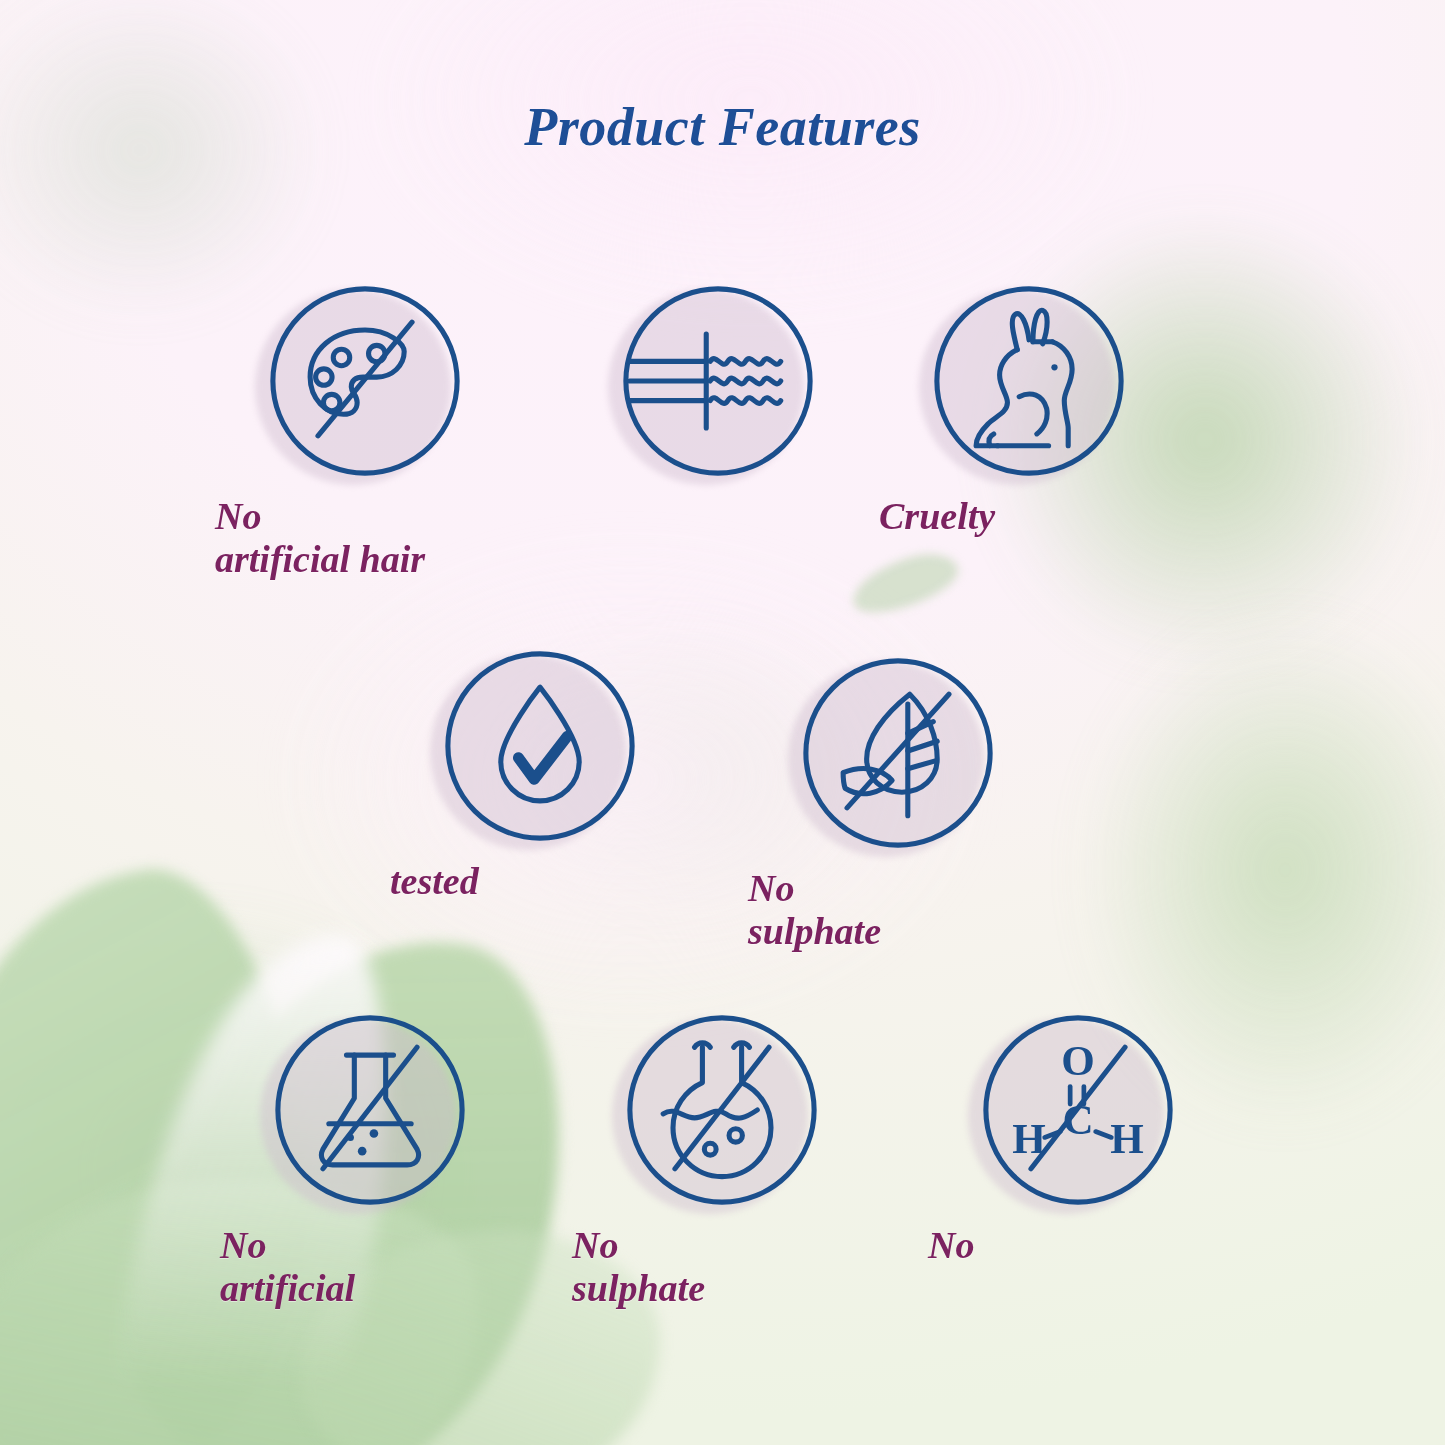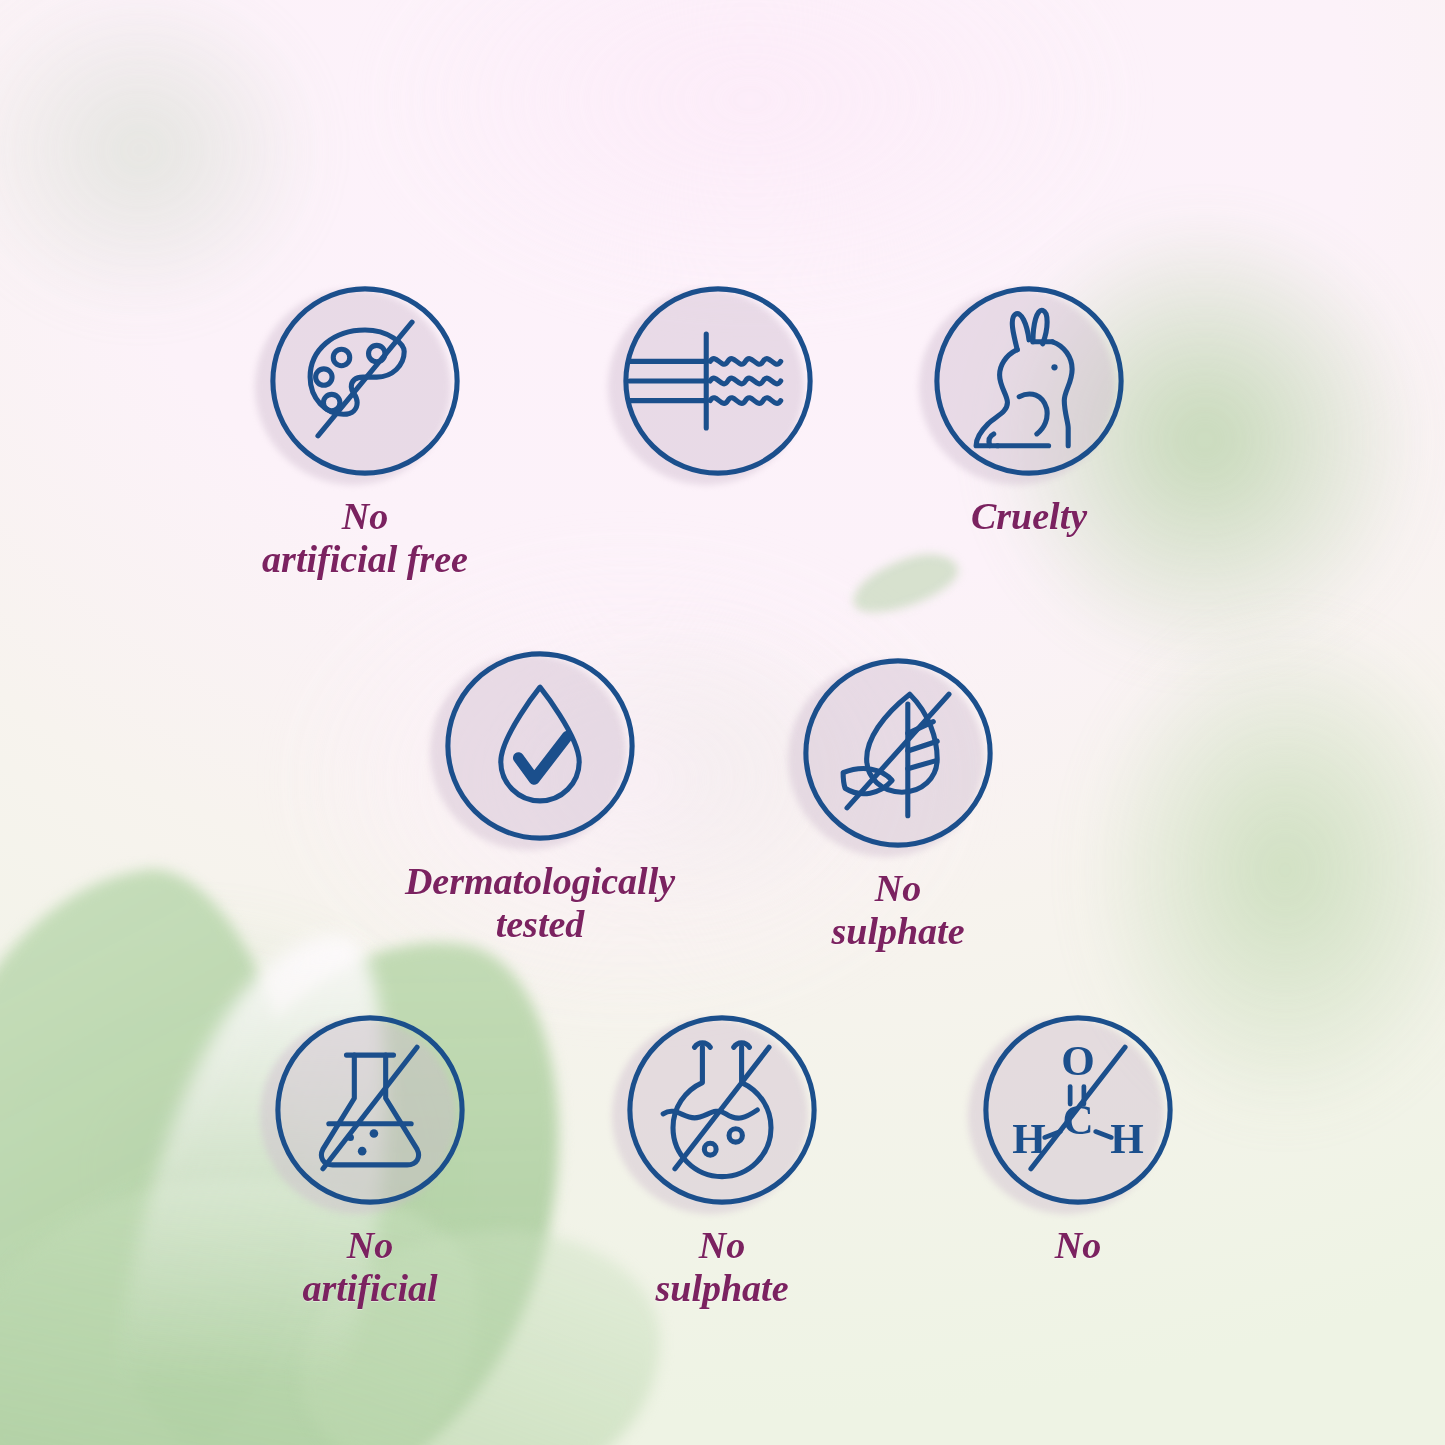--- a/index.html
+++ b/index.html
@@ -98,21 +98,21 @@
   #content{position:absolute;inset:0;}
   .title{
     position:absolute;left:0;right:0;top:96px;
     text-align:center;
     font-family:"Liberation Serif", serif;
     font-weight:bold;font-style:italic;
     font-size:54px;letter-spacing:.5px;
     color:#1e4e96;
     text-shadow:0 1px 0 rgba(255,255,255,.6);
   }
-  .feature{position:absolute;width:300px;text-align:center;}
+  .feature{position:absolute;width:300px;text-align:left;}
   .badge{
     position:relative;width:196px;height:196px;margin:0 auto;
   }
   .badge .shadow{
     position:absolute;left:-12px;top:6px;width:196px;height:196px;
     border-radius:50%;
     background:rgba(206,186,204,.42);
     filter:blur(3px);
   }
   .badge svg{position:relative;display:block;}
@@ -144,37 +144,38 @@
     <div class="leaf leaf-a"></div>
     <div class="leaf leaf-b"></div>
     <div class="leaf leaf-c"></div>
     <div class="leaf leaf-d"></div>
     <div class="leaf-vein"></div>
     <div class="leaf-speck"></div>
   </div>
 
   <div id="content">
 
+    <div class="title">Product Features</div>
 
     <div class="feature" style="left:215px;top:283px;">
       <div class="badge">
         <div class="shadow"></div>
         <svg width="196" height="196" viewBox="0 0 100 100" fill="none" stroke="#1b4f8c" stroke-width="2.6" stroke-linecap="round" stroke-linejoin="round">
           <circle cx="50" cy="50" r="47"></circle>
           <path d="M50 24c-16 0-28 10-28 24 0 11 8 19 17 19 5 0 7-3 7-6 0-4-3-5-3-8 0-3 2-5 6-5h7c8 0 14-6 14-13C70 31 62 24 50 24z"></path>
           <circle cx="38" cy="38" r="4.2"></circle>
           <circle cx="29" cy="48" r="4.2"></circle>
           <circle cx="33" cy="61" r="4.2"></circle>
           <circle cx="56" cy="36" r="4.2"></circle>
           <line x1="26" y1="78" x2="74" y2="20"></line>
         </svg>
       </div>
       <div class="caption">
         <span class="l1">No</span>
-        <span class="l2">artificial free</span>
+        <span class="l2">artificial hair</span>
       </div>
     </div>
 
     <div class="feature" style="left:568px;top:283px;">
       <div class="badge">
         <div class="shadow"></div>
         <svg width="196" height="196" viewBox="0 0 100 100" fill="none" stroke="#1b4f8c" stroke-width="2.6" stroke-linecap="round" stroke-linejoin="round">
           <circle cx="50" cy="50" r="47"></circle>
           <line x1="5" y1="40" x2="44" y2="40"></line>
           <line x1="5" y1="50" x2="44" y2="50"></line>
@@ -213,21 +214,20 @@
     <div class="feature" style="left:390px;top:648px;">
       <div class="badge">
         <div class="shadow"></div>
         <svg width="196" height="196" viewBox="0 0 100 100" fill="none" stroke="#1b4f8c" stroke-width="2.6" stroke-linecap="round" stroke-linejoin="round">
           <circle cx="50" cy="50" r="47"></circle>
           <path d="M50 20C50 20 30 45 30 58a20 20 0 0 0 40 0C70 45 50 20 50 20z"></path>
           <path d="M39 56l8 11 17-22" stroke-width="5.6"></path>
         </svg>
       </div>
       <div class="caption">
-        <span class="l1">Dermatologically</span>
         <span class="l2">tested</span>
       </div>
     </div>
 
     <div class="feature" style="left:748px;top:655px;">
       <div class="badge">
         <div class="shadow"></div>
         <svg width="196" height="196" viewBox="0 0 100 100" fill="none" stroke="#1b4f8c" stroke-width="2.6" stroke-linecap="round" stroke-linejoin="round">
           <circle cx="50" cy="50" r="47"></circle>
           <path d="M56 20C42 31 34 43 34 53c0 10 8 17 18 17s18-7 18-17C70 43 66 30 56 20z"></path>

